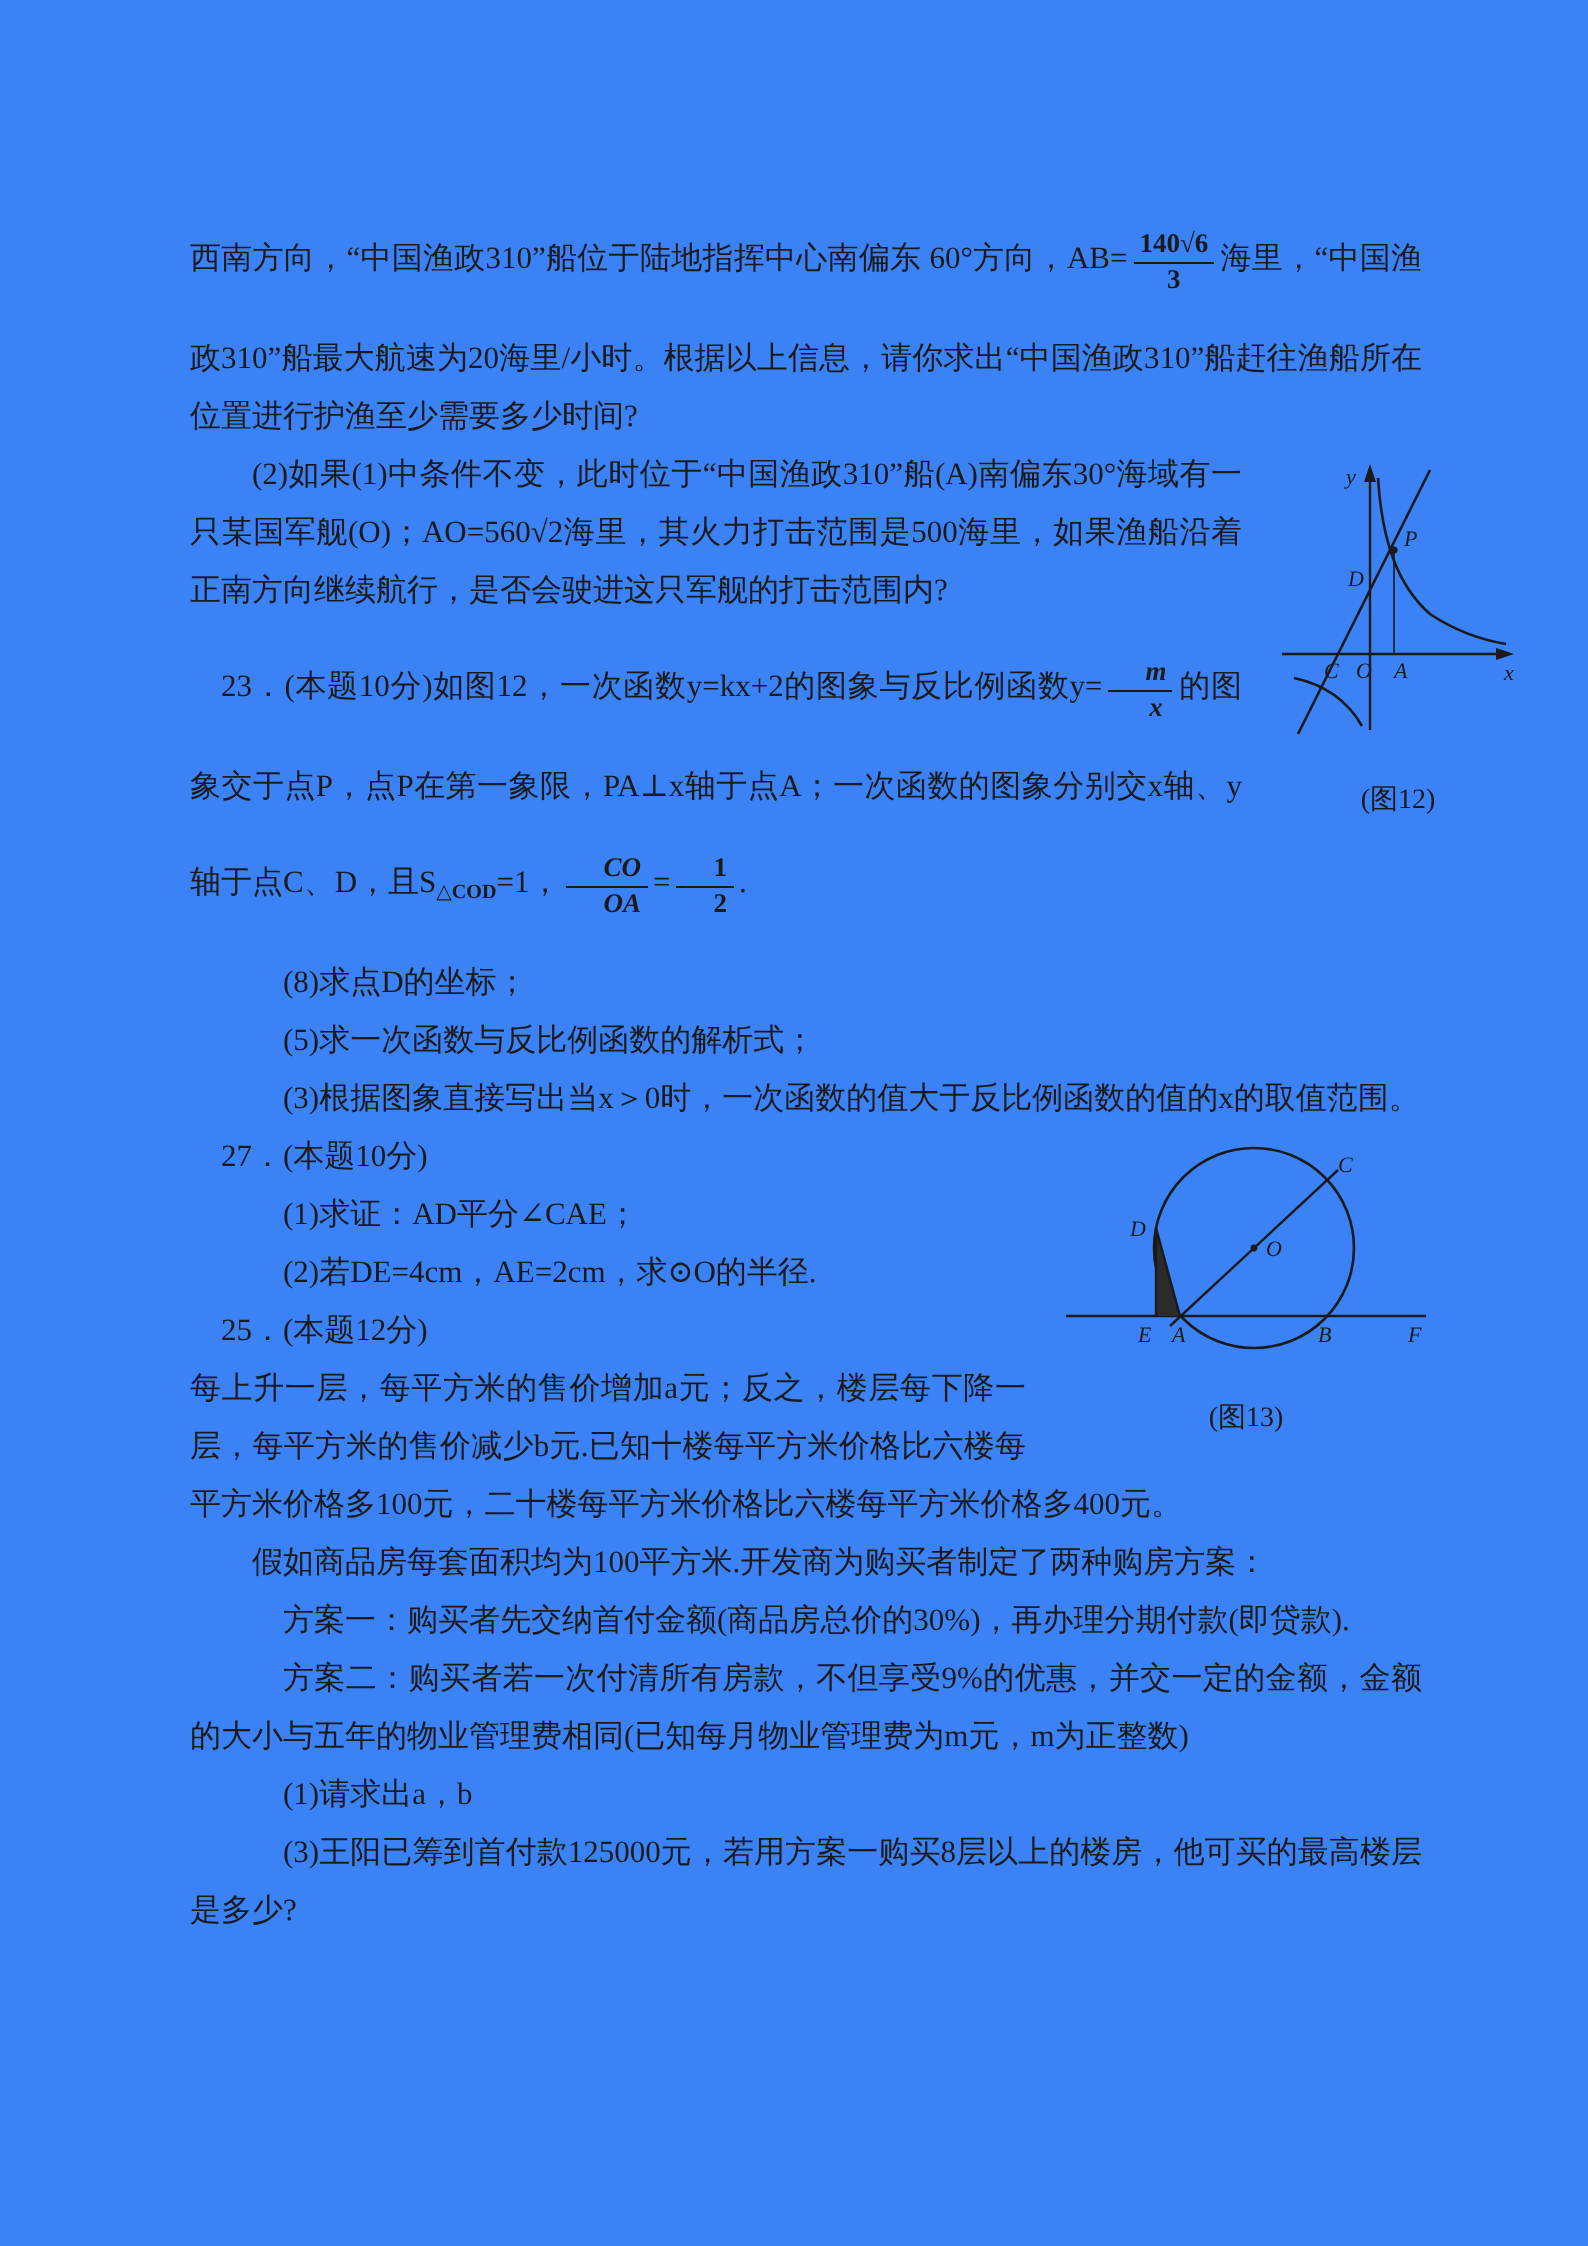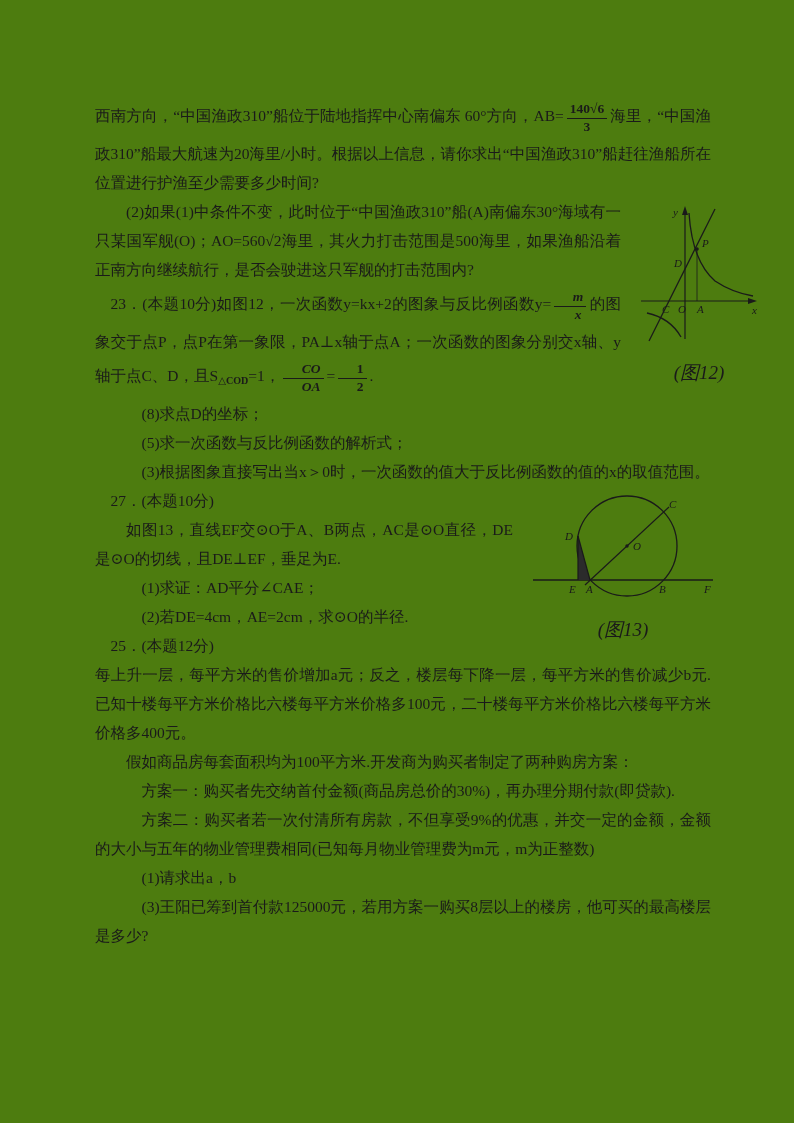--- a/index.html
+++ b/index.html
@@ -1,20 +1,20 @@
 <!DOCTYPE html>
 <html><head>
 <meta charset="utf-8">
 <style>
   html,body { margin:0; padding:0; background:#e8e8e8; }
   .page {
     position:relative;
     width:794px; height:1123px;
     margin:0 auto;
-    background:#4d7c0f;
+    background:#3b82f6;
     font-family:"Liberation Serif","DejaVu Serif",serif;
     color:#1a1a1a;
     overflow:hidden;
   }
   .content {
     position:absolute;
     left:95px; top:96px;
     width:616px;
     font-size:15.5px;
     line-height:29px;
@@ -25,34 +25,34 @@
   .ind2 { text-indent:2em; }
   .ind3 { text-indent:3em; }
 
   .frac {
     display:inline-block;
     vertical-align:middle;
     text-align:center;
     line-height:1.15;
     font-size:13.5px;
     font-weight:bold;
-    margin:5px 3px;
+    margin:18px 3px;
   }
   .frac .num { display:block; border-bottom:1.4px solid #1a1a1a; padding:0 3px 1px; }
   .frac .den { display:block; padding:0 3px; }
   .it { font-style:italic; }
   .sub { font-size:0.65em; vertical-align:-0.3em;font-weight:bold; }
 
   .fig {
     float:right;
     text-align:center;
     margin:2px -52px 8px 14px;
   }
   .fig13 { margin:2px -8px 8px 14px; }
-  .fig-caption { font-size:19px; line-height:20px; margin-top:2px;font-style:italic; }
+  .fig-caption { font-size:14px; line-height:20px; margin-top:2px; }
   svg { display:block; margin:0 auto; }
   svg text { font-family:"Liberation Serif","DejaVu Serif",serif; font-size:11px; font-style:italic; fill:#1a1a1a; }
 </style>
 </head>
 <body>
 
 <div class="page">
   <div class="content">
 
     <p>
@@ -117,21 +117,20 @@
           <text x="106" y="62">O</text>
           <text x="42" y="105">E</text>
           <text x="59" y="105">A</text>
           <text x="132" y="105">B</text>
           <text x="177" y="105">F</text>
         </svg>
         <span class="fig-caption">(图13)</span>
       </span>
       <span>27．(本题10分)</span>
     </p>
-    <p class="ind2">如图13，直线EF交⊙O于A、B两点，AC是⊙O直径，DE是⊙O的切线，且DE⊥EF，垂足为E.</p>
     <p class="ind3">(1)求证：AD平分∠CAE；</p>
     <p class="ind3">(2)若DE=4cm，AE=2cm，求⊙O的半径.</p>
 
     <p class="ind1">25．(本题12分)</p>
     <p>每上升一层，每平方米的售价增加a元；反之，楼层每下降一层，每平方米的售价减少b元.已知十楼每平方米价格比六楼每平方米价格多100元，二十楼每平方米价格比六楼每平方米价格多400元。</p>
     <p class="ind2">假如商品房每套面积均为100平方米.开发商为购买者制定了两种购房方案：</p>
     <p class="ind3">方案一：购买者先交纳首付金额(商品房总价的30%)，再办理分期付款(即贷款).</p>
     <p class="ind3">方案二：购买者若一次付清所有房款，不但享受9%的优惠，并交一定的金额，金额的大小与五年的物业管理费相同(已知每月物业管理费为m元，m为正整数)</p>
     <p class="ind3">(1)请求出a，b</p>
     <p class="ind3">(3)王阳已筹到首付款125000元，若用方案一购买8层以上的楼房，他可买的最高楼层是多少?</p>

